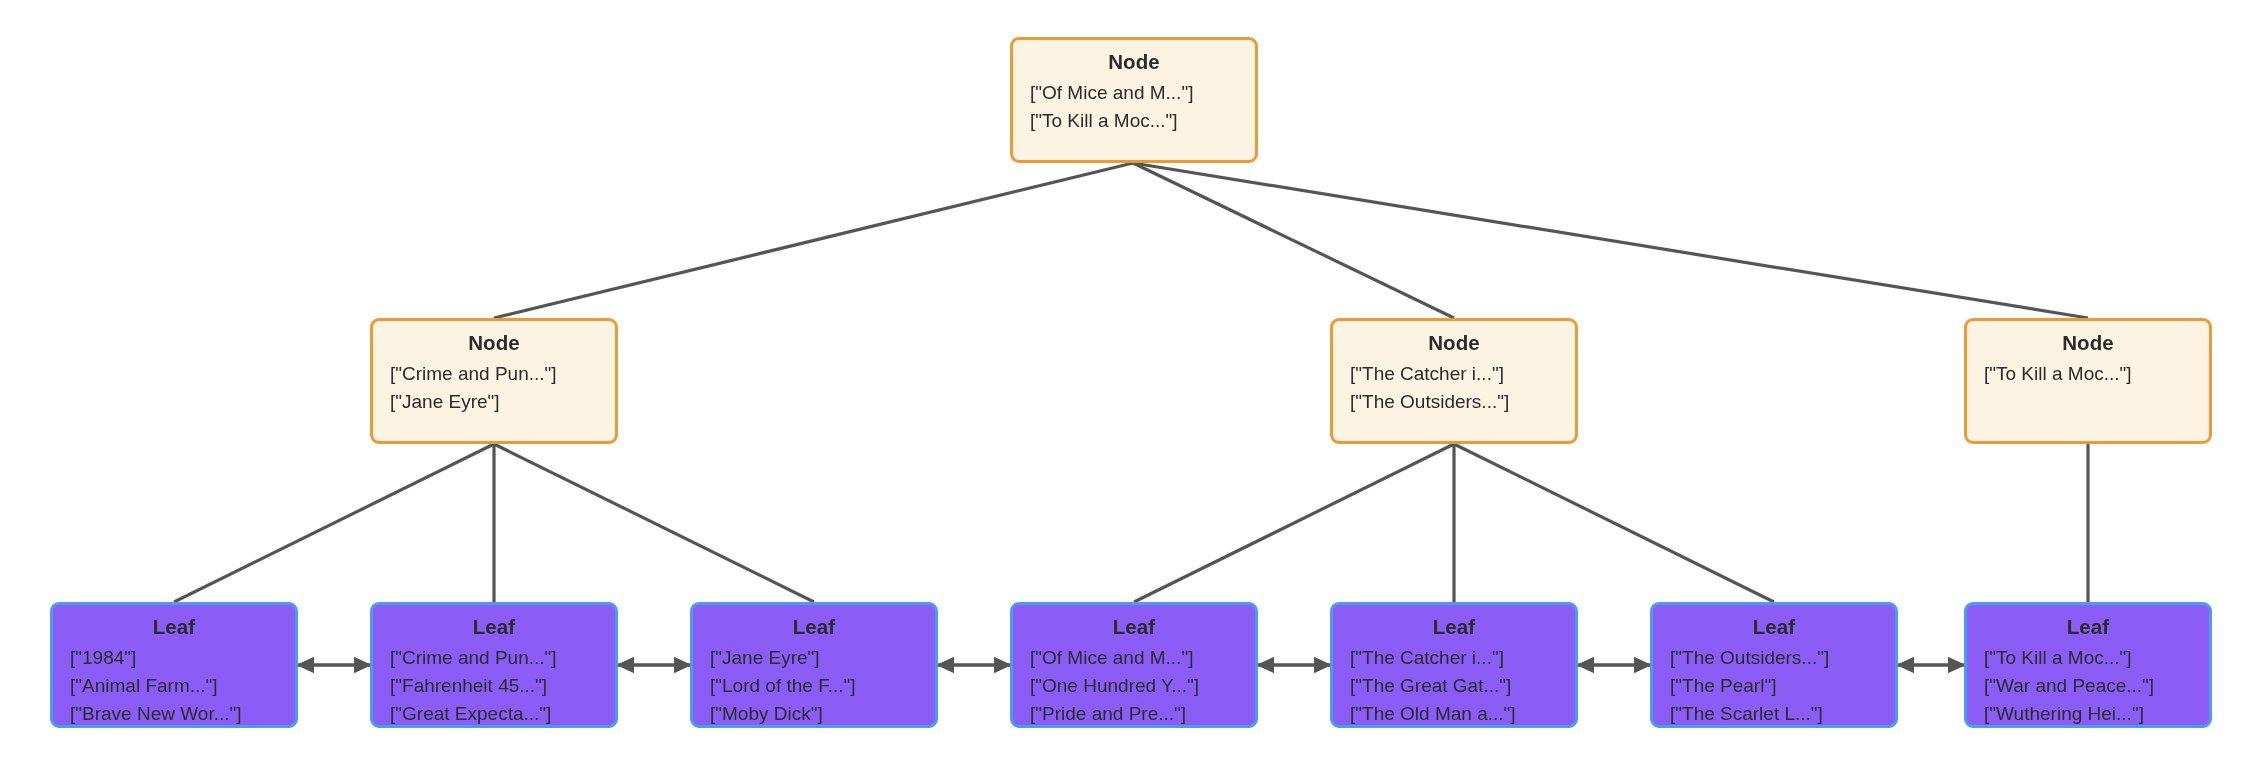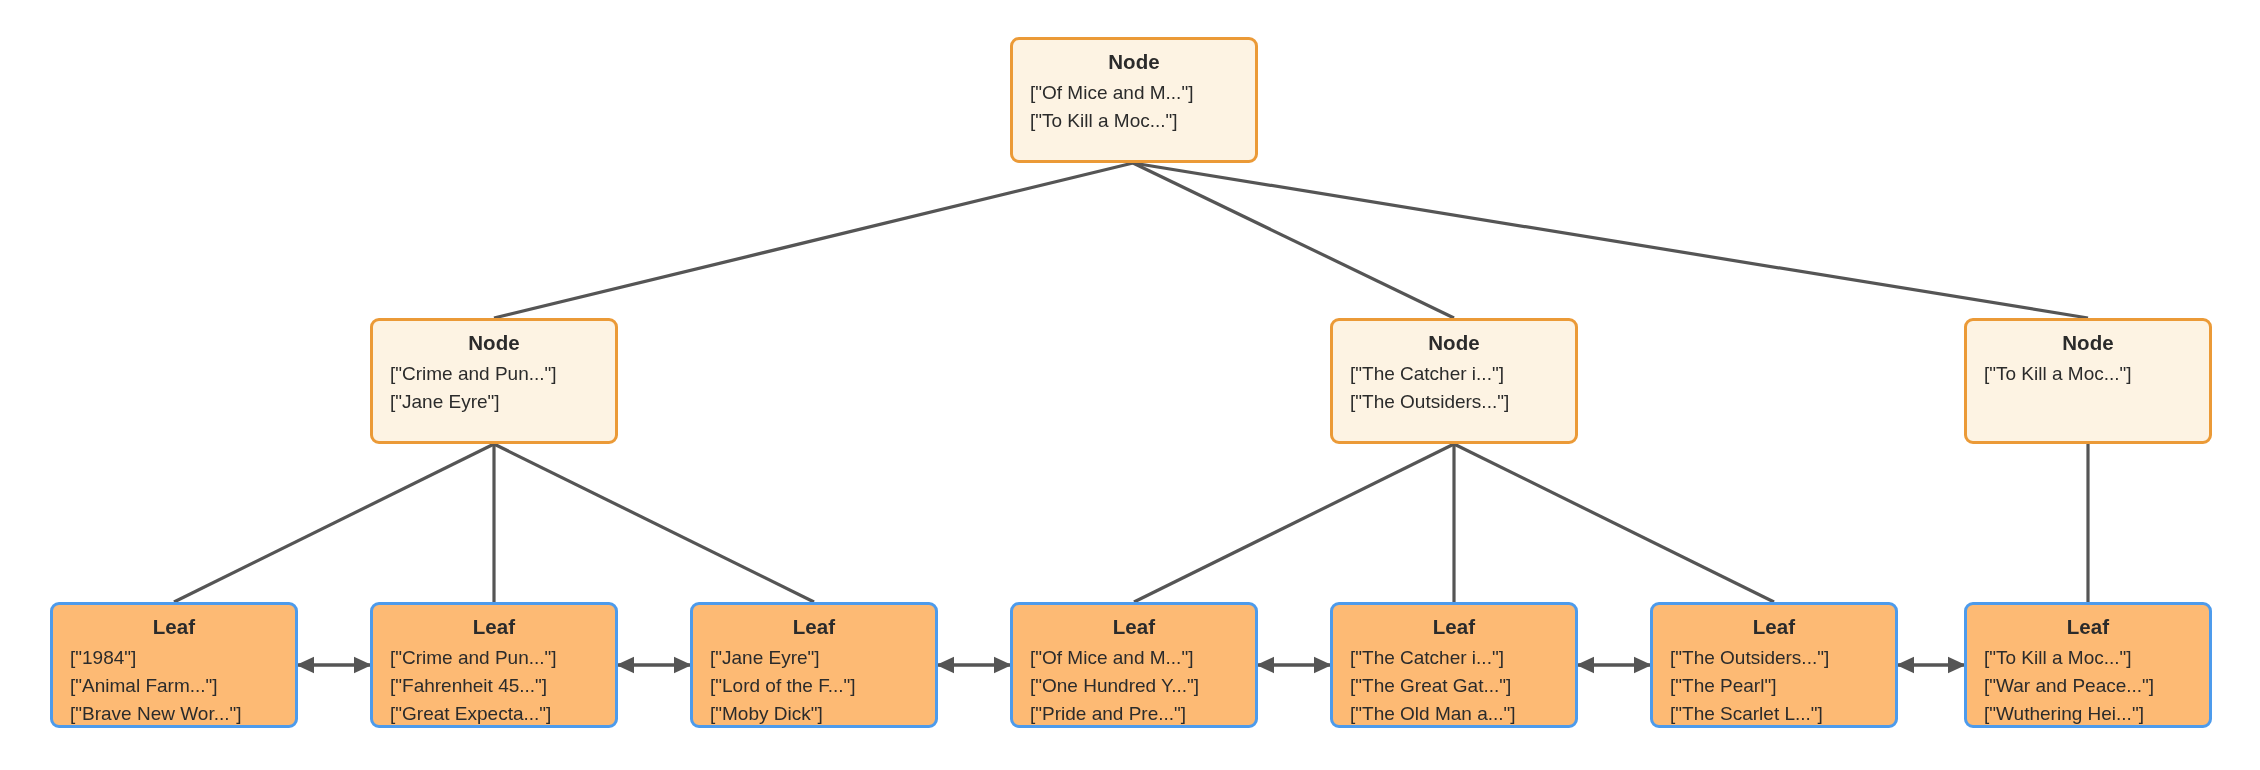--- a/index.html
+++ b/index.html
@@ -32,21 +32,21 @@
     border-radius: 9px;
     border-width: 3px;
     border-style: solid;
     padding: 0;
   }
   .box.node {
     background: #fdf3e3;
     border-color: #eb9a37;
   }
   .box.leaf {
-    background: #fdba74;
+    background: #8b5cf6;
     border-color: #4d9bec;
   }
   .box-title {
     text-align: center;
     font-weight: bold;
     font-size: 20.5px;
     color: #2b2b2b;
     margin-top: 10px;
     line-height: 1.18;
     letter-spacing: 0.1px;

